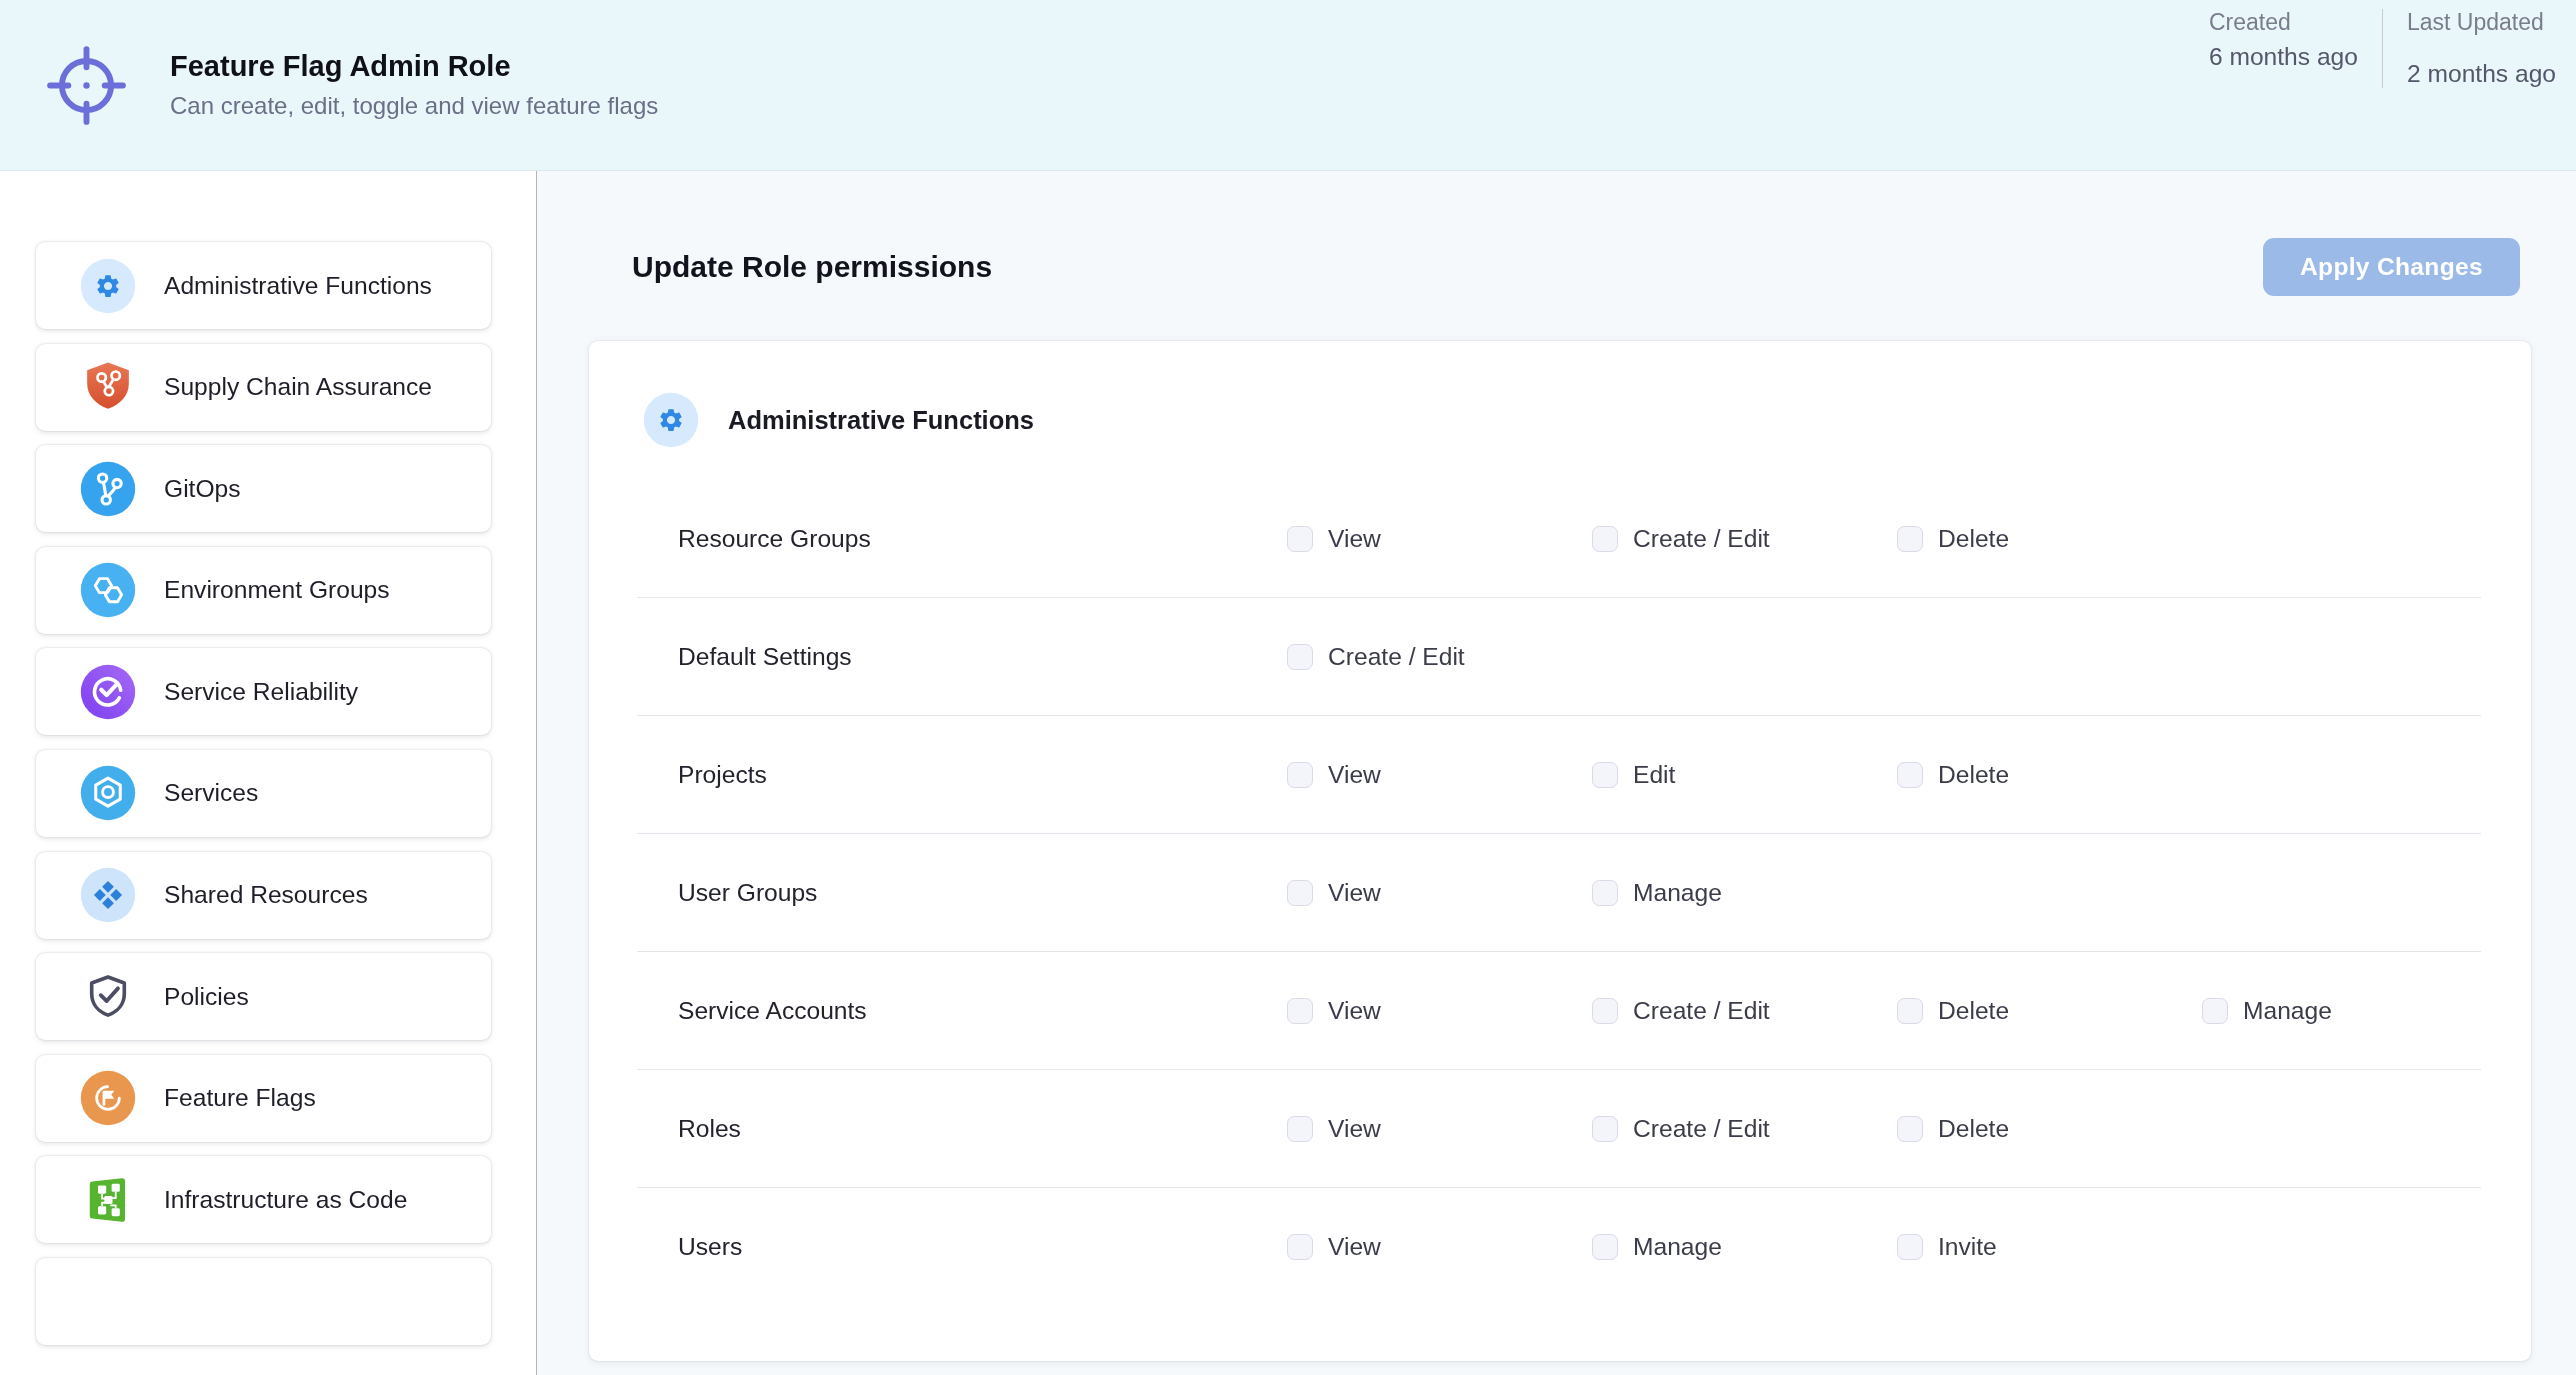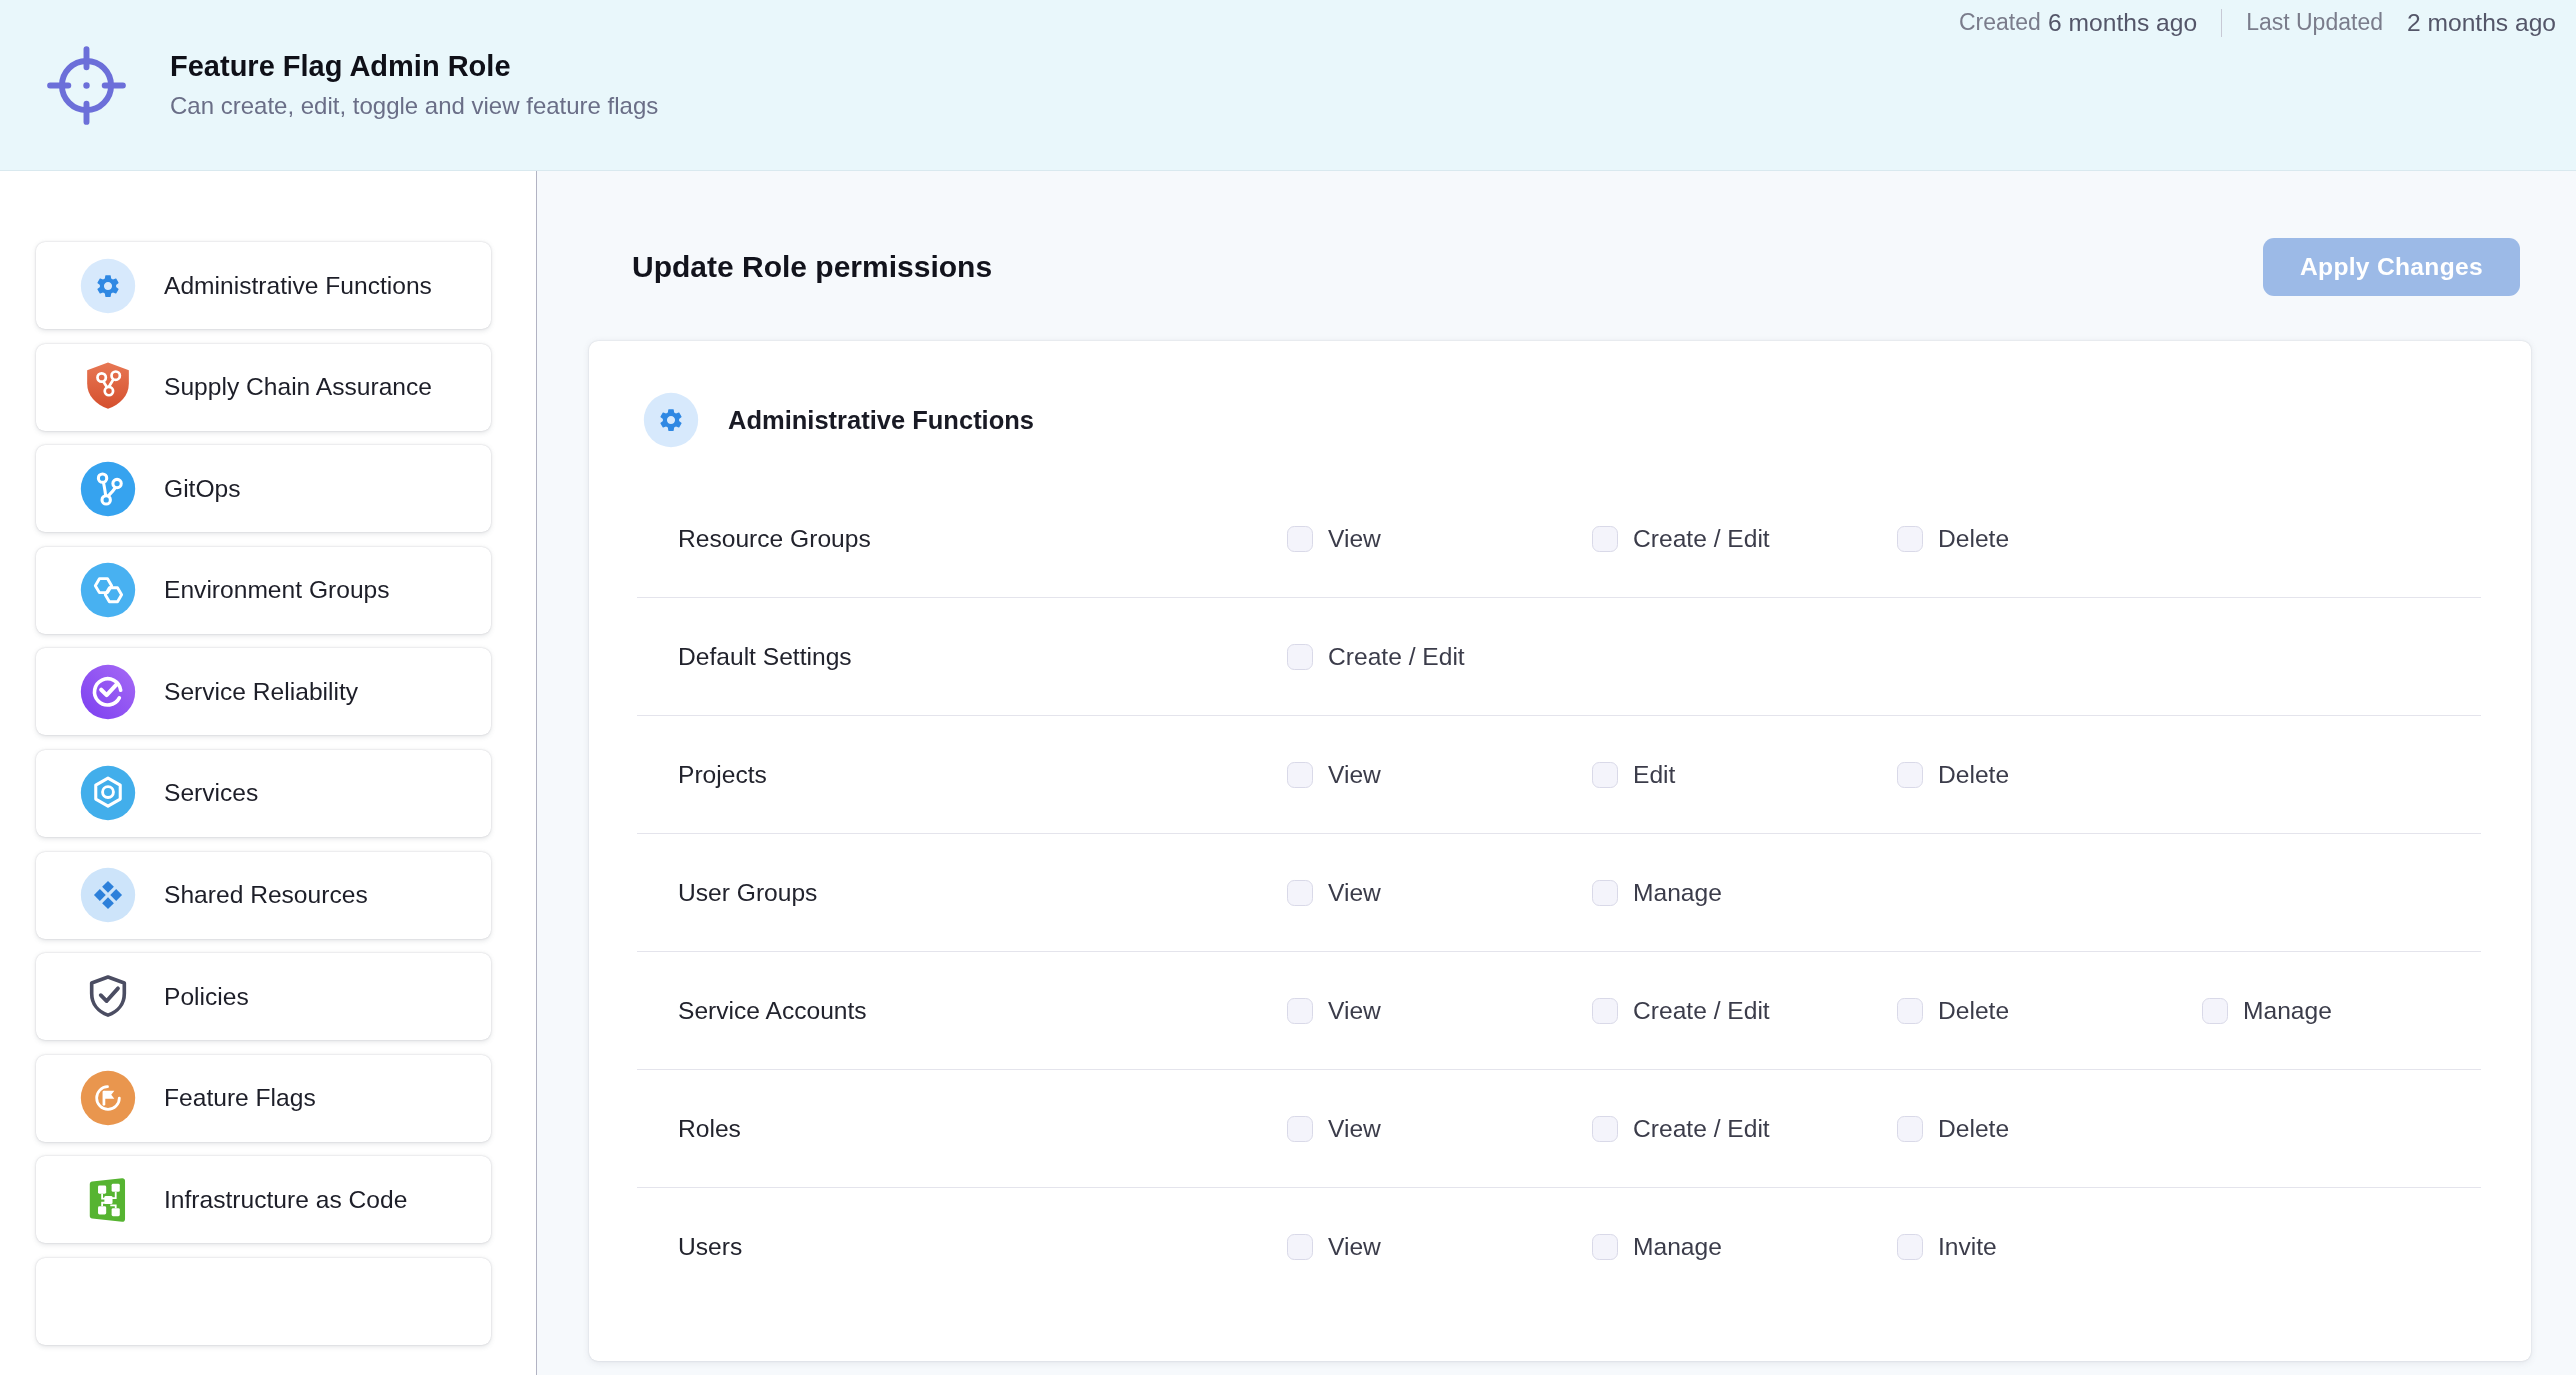--- a/index.html
+++ b/index.html
@@ -11,21 +11,21 @@
   
   .topbar {
     height:171px; background:#e9f7fb; border-bottom:0.9px solid #d9e9ef;
     display:flex; align-items:center; padding:0 20px 0 41px;
   }
   .role-icon svg { width:91px; height:91px; display:block; }
   .role-text { margin-left:38px; }
   .role-title { font-size:29px; font-weight:700; color:#0f1018; }
   .role-subtitle { font-size:24px; color:#6a6e87; margin-top:8.2px; }
   .header-meta { margin-left:auto; align-self:flex-start; padding-top:9px; display:flex; }
-  .meta-block { display:flex; gap:7.3px; }
+  .meta-block { display:flex; flex-direction:column; gap:7.3px; }
   .meta-label { font-size:23px; color:#7a7c8b; }
   .meta-value { font-size:24.6px; color:#545669; }
   .meta-block + .meta-block { border-left:1.8px solid #c7c9d5; margin-left:24px; padding-left:24px;gap:24px; }
 
   
   .content { display:flex; height:1204px; }
   .sidebar {
     width:537px; flex:0 0 537px; background:#ffffff;
     border-right:1.8px solid #b2b3c3; padding-top:71px; overflow:hidden;
   }

